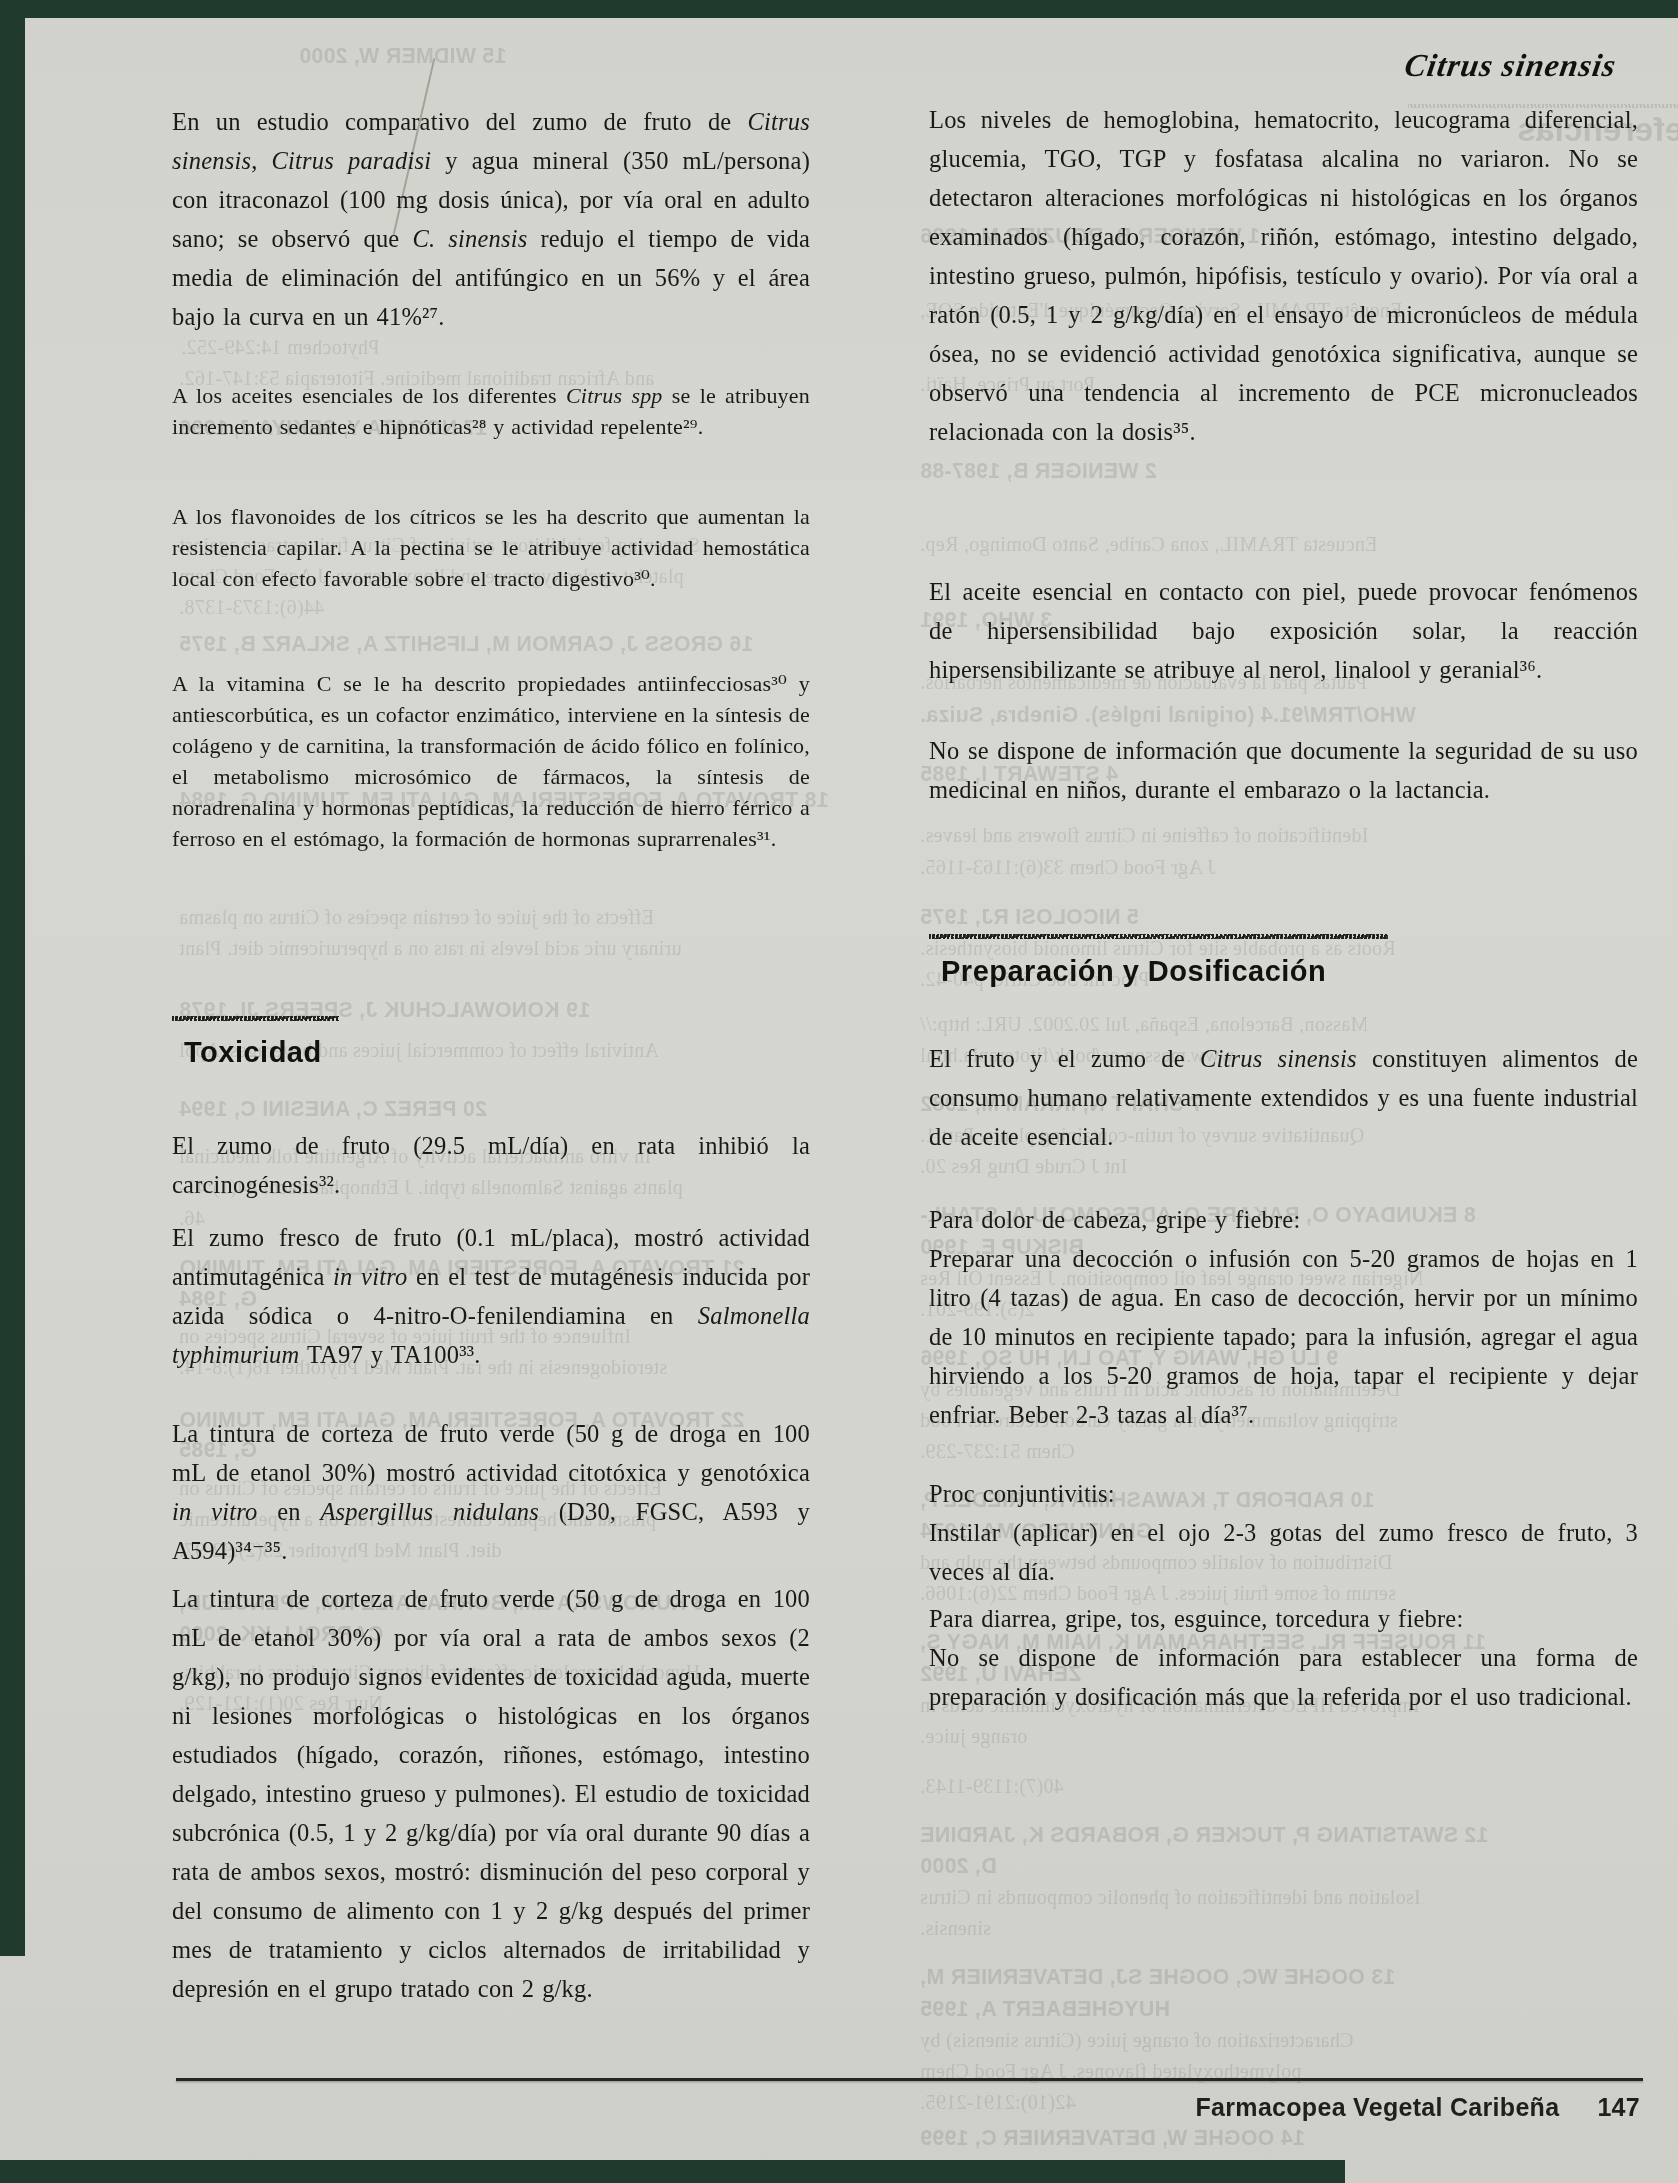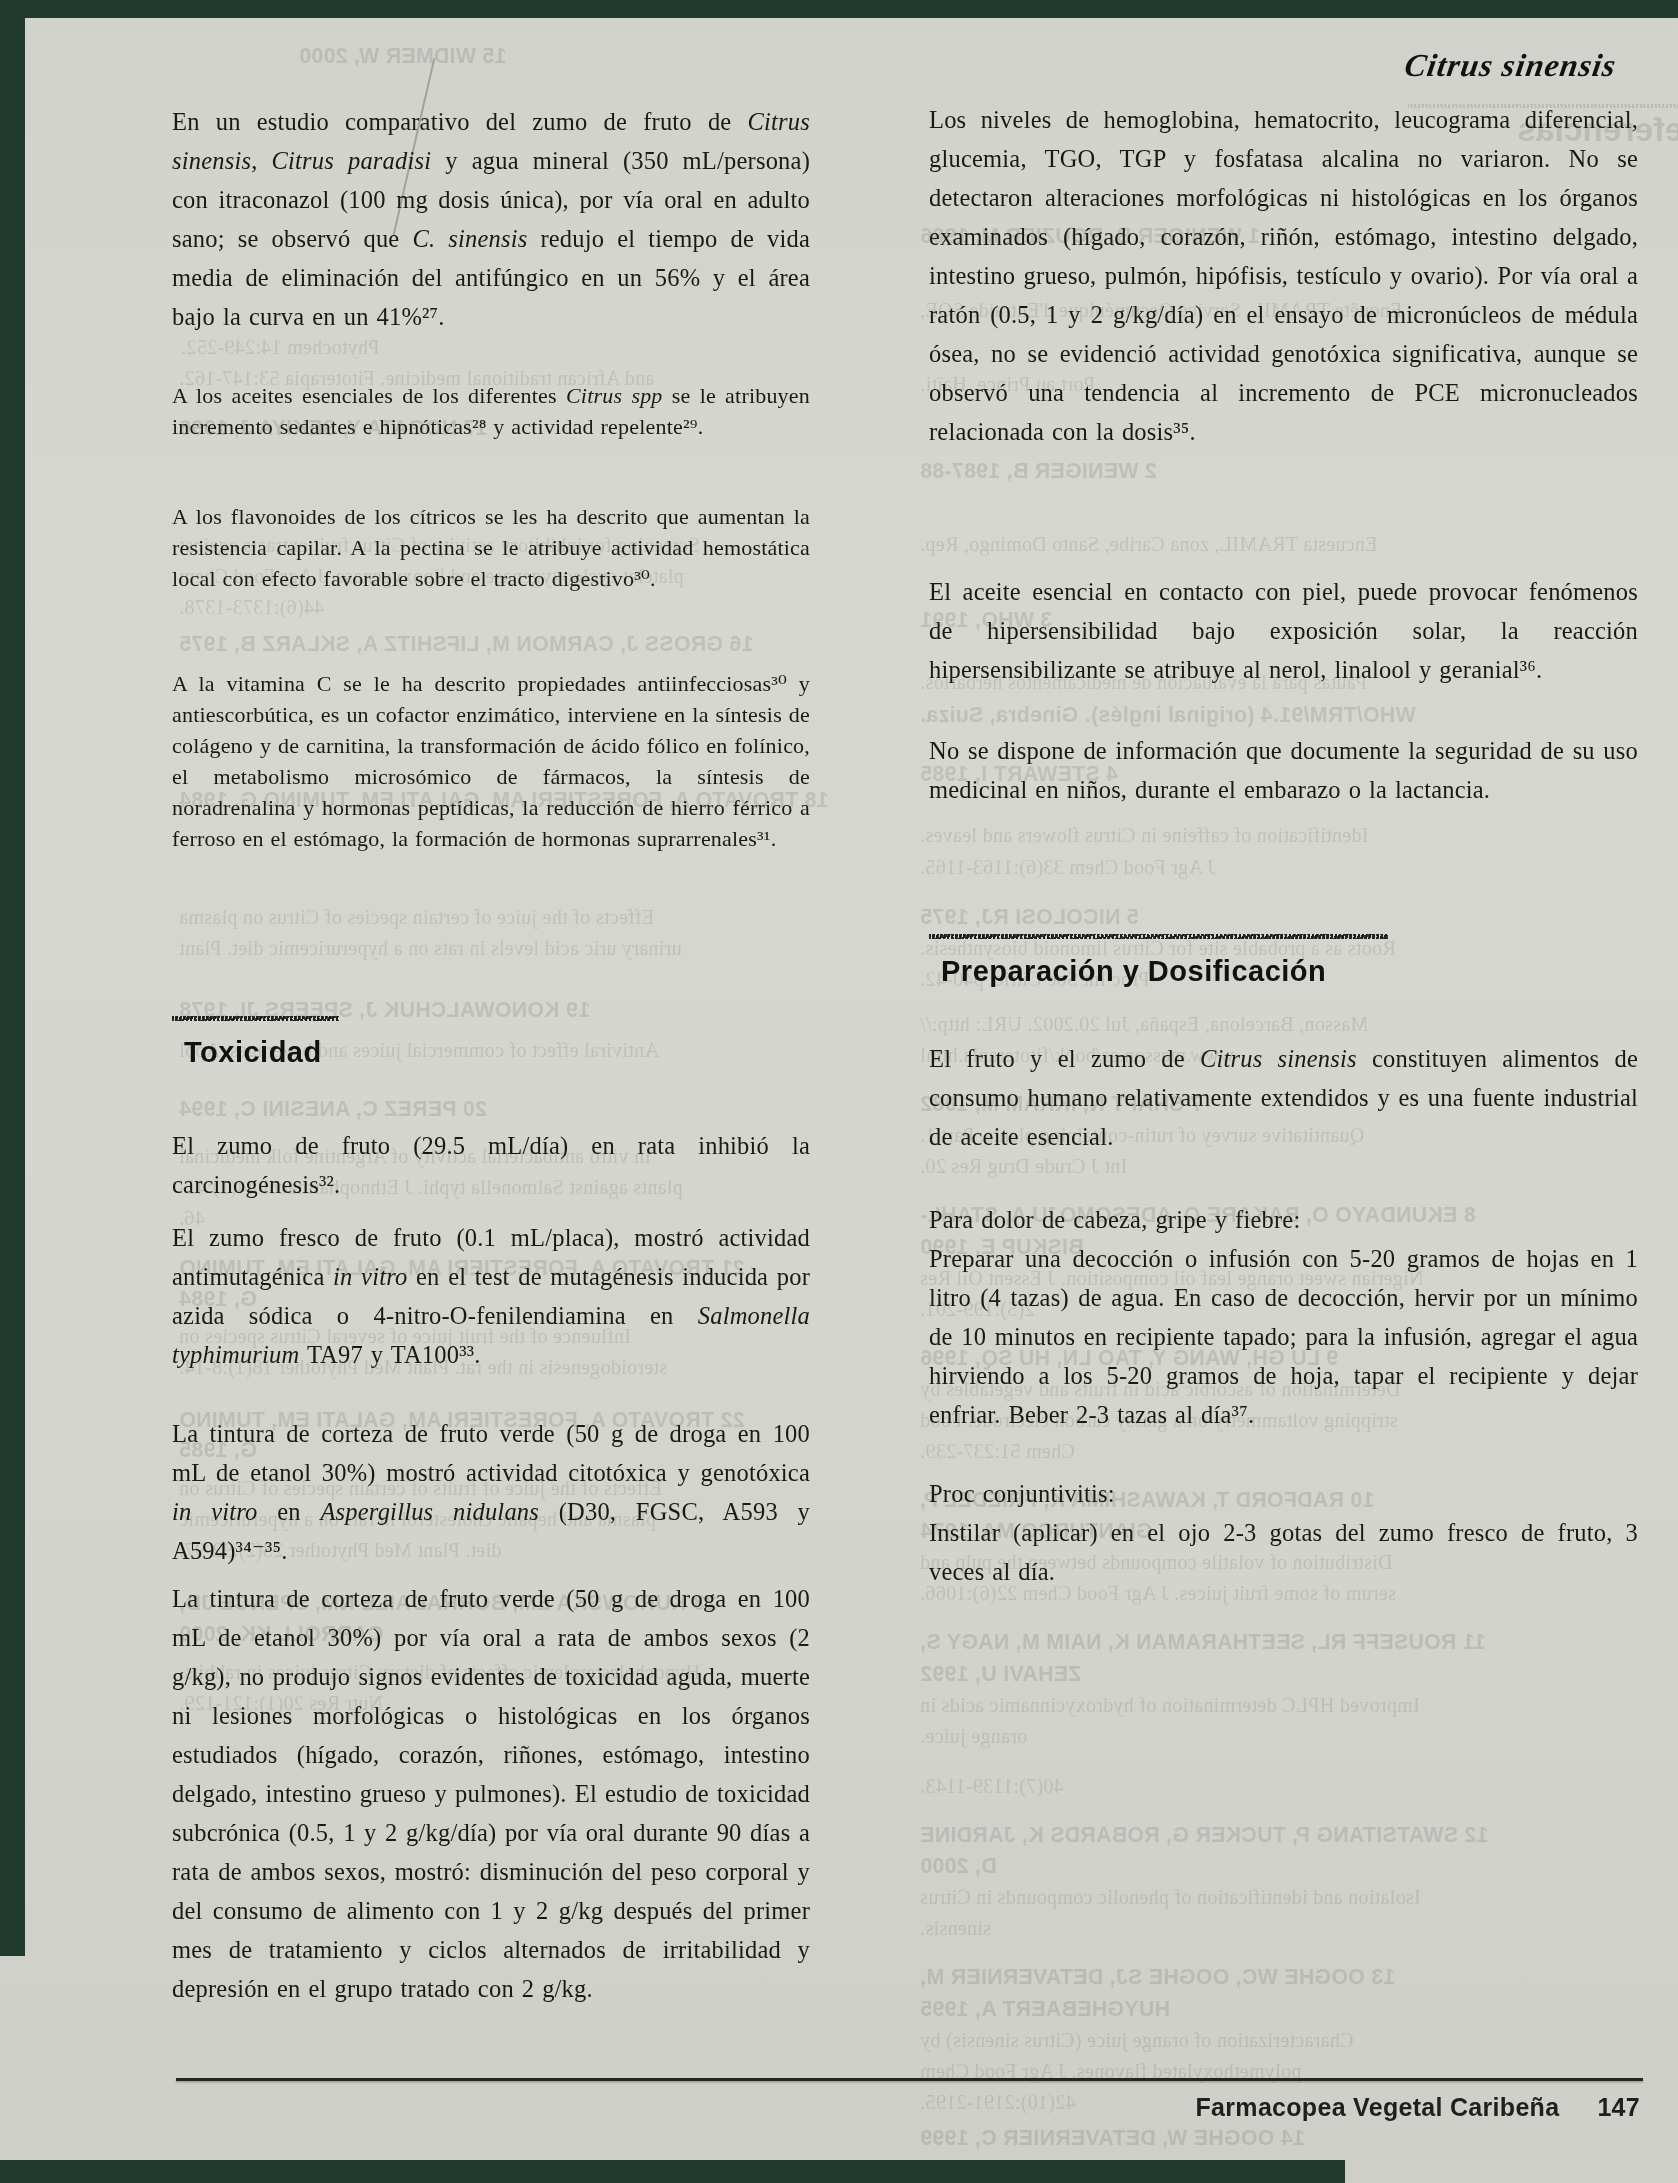--- a/index.html
+++ b/index.html
@@ -159,20 +159,21 @@
   <div class="squiggle sq-left"></div>
   <h2 class="heading h-tox">Toxicidad</h2>
 
   <section class="col col-right">
     <p class="para pr0"><span>Los niveles de hemoglobina, hematocrito, leucograma diferencial, glucemia, TGO, TGP y fosfatasa alcalina no variaron. No se detectaron alteraciones morfológicas ni histológicas en los órganos examinados (hígado, corazón, riñón, estómago, intestino delgado, intestino grueso, pulmón, hipófisis, testículo y ovario). Por vía oral a ratón (0.5, 1 y 2 g/kg/día) en el ensayo de micronúcleos de médula ósea, no se evidenció actividad genotóxica significativa, aunque se observó una tendencia al incremento de PCE micronucleados relacionada con la dosis³⁵.</span></p>
     <p class="para pr1"><span>El aceite esencial en contacto con piel, puede provocar fenómenos de hipersensibilidad bajo exposición solar, la reacción hipersensibilizante se atribuye al nerol, linalool y geranial³⁶.</span></p>
     <p class="para pr2"><span>No se dispone de información que documente la seguridad de su uso medicinal en niños, durante el embarazo o la lactancia.</span></p>
     <p class="para qr0"><span>El fruto y el zumo de </span><span class="it">Citrus sinensis</span><span> constituyen alimentos de consumo humano relativamente extendidos y es una fuente industrial de aceite esencial.</span></p>
     <p class="para qr1"><span>Para dolor de cabeza, gripe y fiebre:</span><br><span>Preparar una decocción o infusión con 5-20 gramos de hojas en 1 litro (4 tazas) de agua. En caso de decocción, hervir por un mínimo de 10 minutos en recipiente tapado; para la infusión, agregar el agua hirviendo a los 5-20 gramos de hoja, tapar el recipiente y dejar enfriar. Beber 2-3 tazas al día³⁷.</span></p>
     <p class="para qr2"><span>Proc conjuntivitis:</span><br><span>Instilar (aplicar) en el ojo 2-3 gotas del zumo fresco de fruto, 3 veces al día.</span></p>
+    <p class="para qr3"><span>Para diarrea, gripe, tos, esguince, torcedura y fiebre:</span><br><span>No se dispone de información para establecer una forma de preparación y dosificación más que la referida por el uso tradicional.</span></p>
   </section>
 
   <div class="squiggle sq-right"></div>
   <h2 class="heading h-prep">Preparación y Dosificación</h2>
 
   <div class="footer-rule"></div>
   <div class="footer-text">
     <span>Farmacopea Vegetal Caribeña</span><span class="pageno">147</span>
   </div>
 

